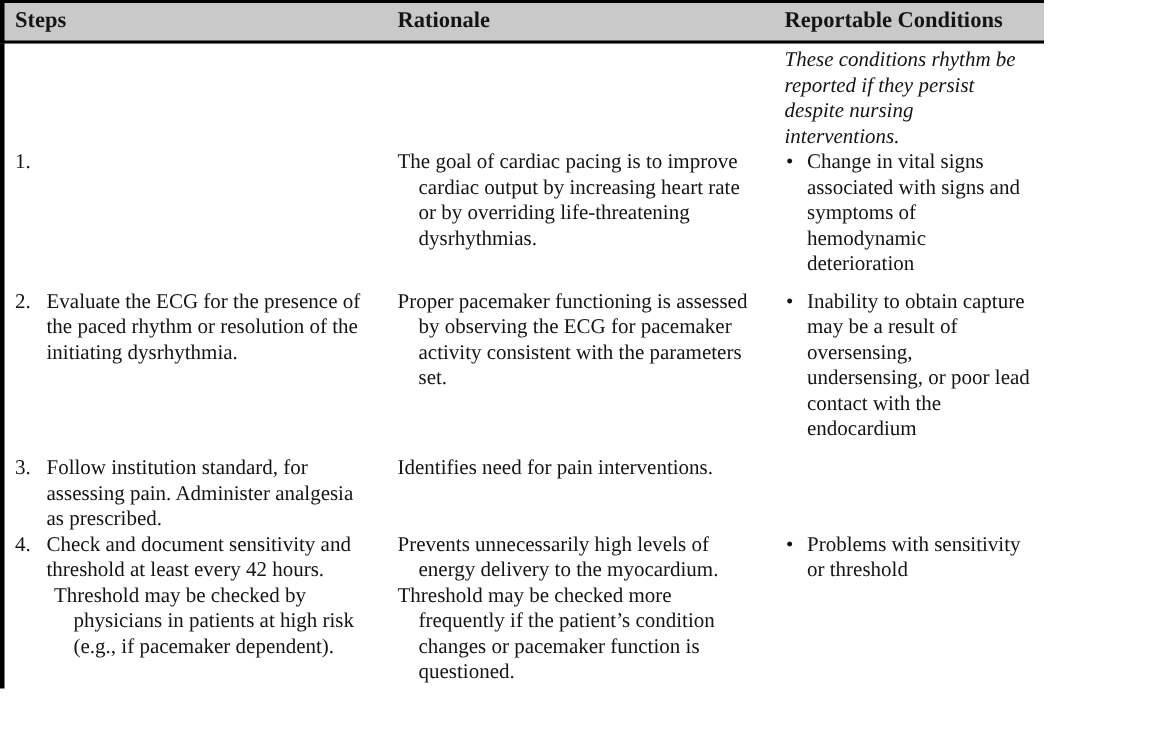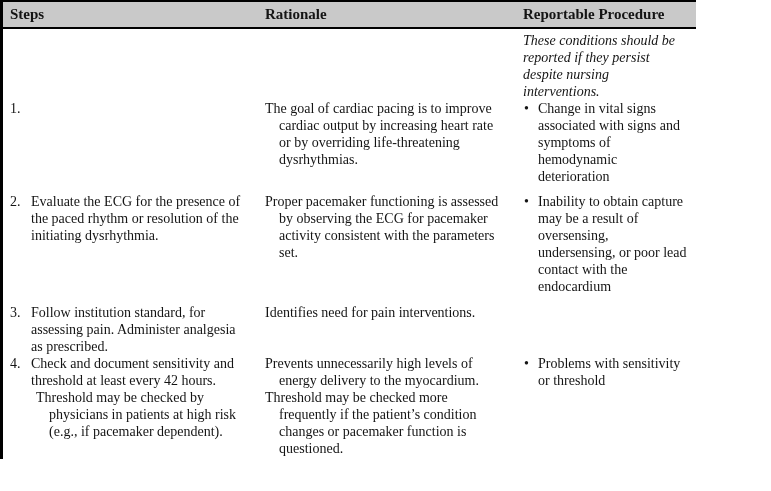--- a/index.html
+++ b/index.html
@@ -77,30 +77,30 @@
   }
 </style>
 </head>
 <body>
 
 <div class="page">
 
   <div class="thead">
     <div class="th">Steps</div>
     <div class="th rat">Rationale</div>
-    <div class="th rep">Reportable Procedure</div>
+    <div class="th rep">Reportable Conditions</div>
   </div>
 
   <div class="tbody">
 
     <div class="row r0">
       <div class="cell steps"></div>
       <div class="cell rationale"></div>
       <div class="cell reportable">
-        <div class="intro">These conditions should be reported if they persist despite nursing interventions.</div>
+        <div class="intro">These conditions rhythm be reported if they persist despite nursing interventions.</div>
       </div>
     </div>
 
     <div class="row r1">
       <div class="cell steps">
         <div class="step">
           <span class="num">1.</span>
         </div>
       </div>
       <div class="cell rationale">

